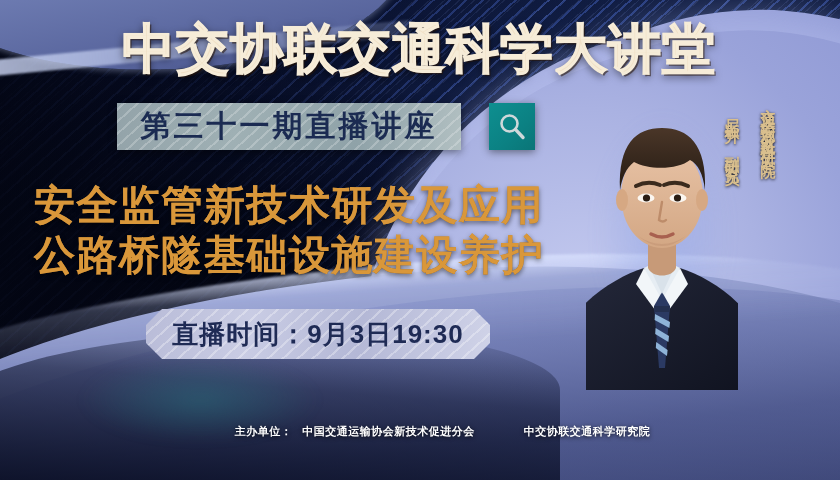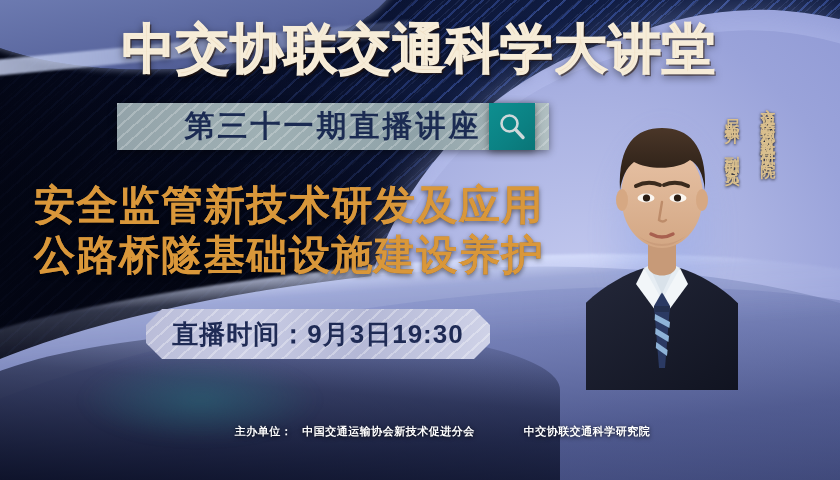--- a/index.html
+++ b/index.html
@@ -77,21 +77,21 @@
     filter:blur(6px);}
 
   
   .headline{position:absolute;left:122px;top:18px;width:580px;height:62px;
     font-size:53px;line-height:62px;font-weight:bold;letter-spacing:1px;
     color:#f0e0c6;white-space:nowrap;
     text-shadow:0 0 1px #fff6e4, 2px 2px 0 rgba(40,20,5,.55), 0 3px 9px rgba(0,0,0,.6);
     -webkit-text-stroke:1.3px #f6ecd8;}
 
   
-  .subbar{position:absolute;left:117px;top:103px;width:432px;height:47px;
+  .subbar{position:absolute;left:117px;top:103px;width:344px;height:47px;
     background:linear-gradient(100deg,#93a3a9 0%,#9fb0b4 35%,#8fa2a8 70%,#b2c0c2 100%);
     box-shadow:0 2px 8px rgba(0,0,0,.45);overflow:hidden;}
   .subbar::after{content:"";position:absolute;inset:0;
     background:repeating-linear-gradient(-42deg,
       rgba(255,255,255,0) 0px, rgba(255,255,255,0) 7px,
       rgba(255,255,255,.22) 7px, rgba(255,255,255,.22) 9px);}
   .subbar-text{position:absolute;inset:0;display:flex;align-items:center;
     justify-content:center;font-size:30px;font-weight:bold;color:#1b2b52;
     letter-spacing:3px;z-index:2;}
   .searchbox{position:absolute;left:489px;top:103px;width:46px;height:47px;

